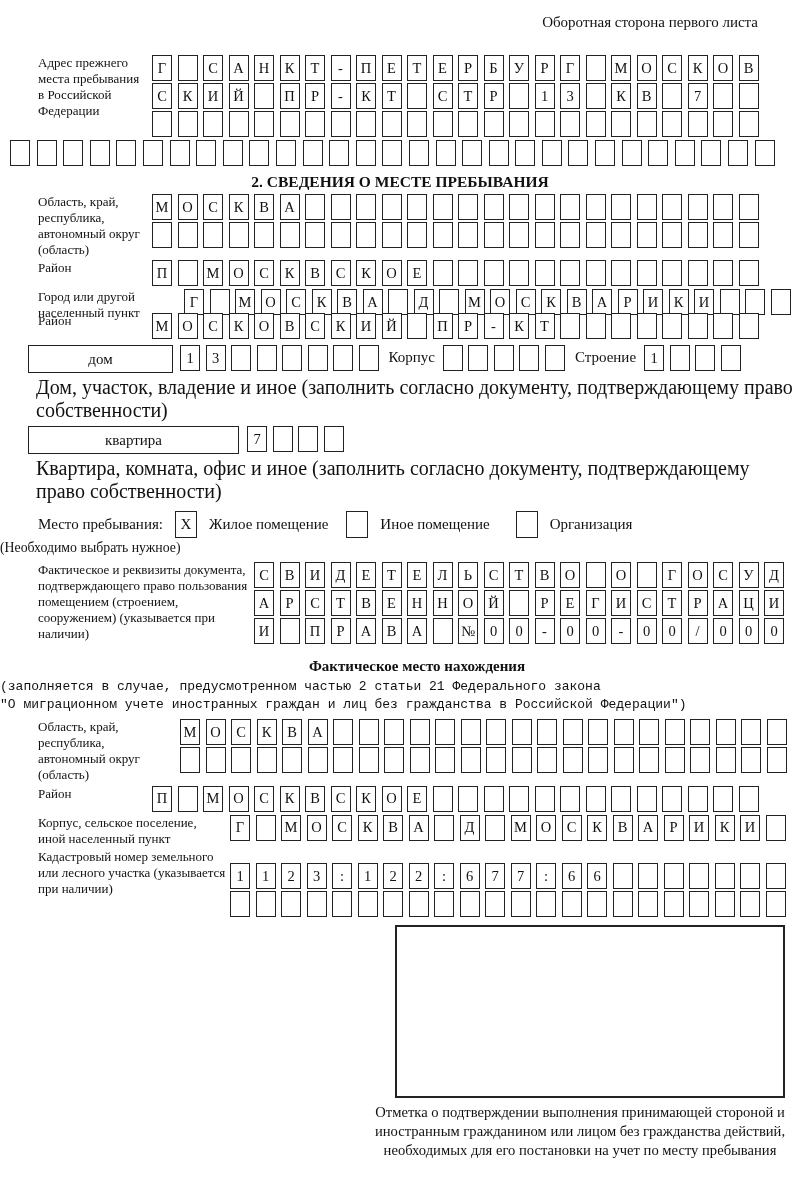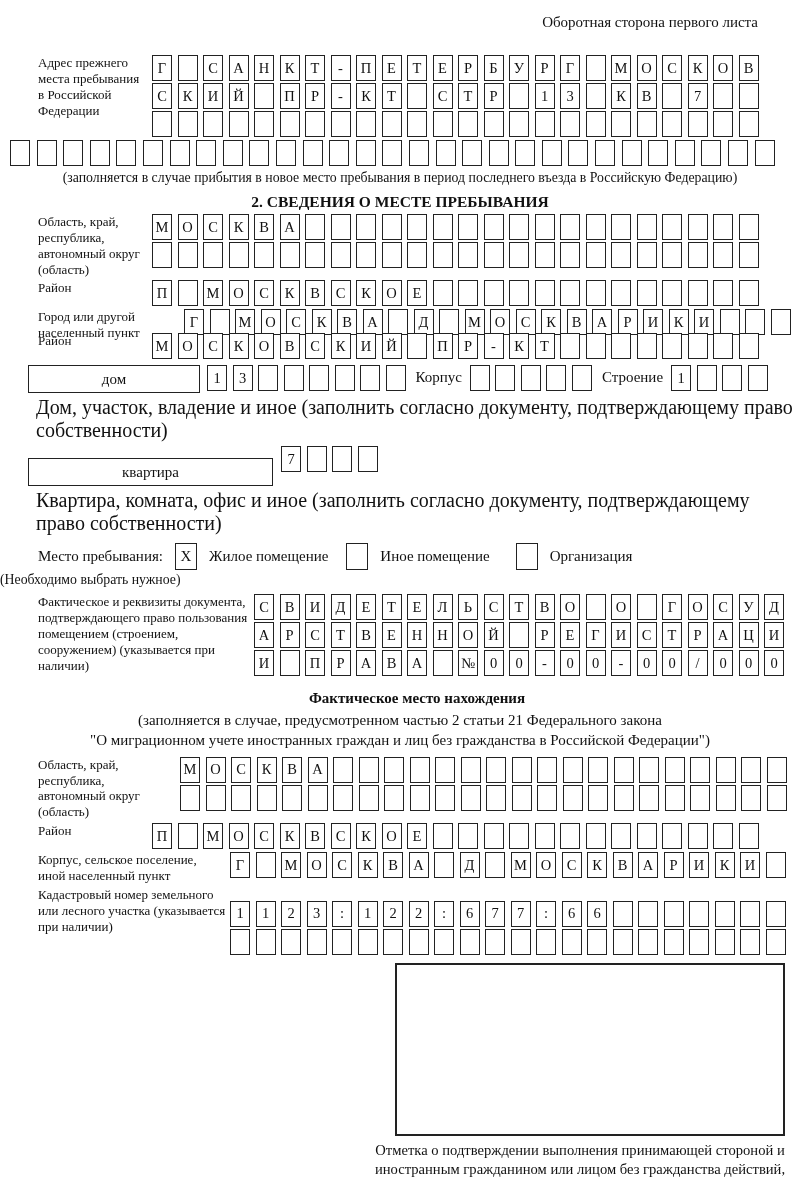--- a/index.html
+++ b/index.html
@@ -45,37 +45,37 @@
   .ind28{margin-left:28px;}
   .mt3{margin-top:3px;}
   .mt6{margin-top:6px;}
   
   .inline-row{display:flex;align-items:flex-start;margin-left:28px;margin-top:6px;}
   .named-box{
     height:28px;border:1.5px solid #222;box-sizing:border-box;
     display:flex;align-items:center;justify-content:center;
     font-size:15px;
   }
-  .named-box.house{width:172px;margin-right:7px;}
-  .named-box.flat{width:245px;margin-right:8px;margin-top:12px;}
+  .named-box.house{width:145px;margin-right:7px;}
+  .named-box.flat{width:211px;margin-right:8px;}
   .inline-label{font-size:15px;padding:4px 8px 0 10px;white-space:nowrap;}
   .caption{
     font-size:20px;margin:3px 0 4px 36px;
   }
   
   .stay-row{display:flex;align-items:center;margin-left:38px;margin-top:8px;font-size:15px;}
   .stay-label{margin-right:12px;}
   .checkbox{
     width:22px;height:27px;border:1.5px solid #222;box-sizing:border-box;
     display:inline-flex;align-items:center;justify-content:center;
     font-size:15px;flex:0 0 22px;
   }
   .opt-label{margin:0 18px 0 12px;}
   .stay-note{text-align:left;font-size:13.8px;margin:2px 40px 4px 0;}
-  .law-note{text-align:center;font-size:15px;margin-top:3px;line-height:1.35;}
+  .law-note{text-align:left;font-size:13px;margin-top:3px;line-height:1.35;font-family:Liberation Mono, monospace;}
   
   .stamp-box{
     margin:8px 0 0 395px;width:390px;height:173px;
     border:2px solid #222;box-sizing:border-box;
   }
   .stamp-caption{
     margin:5px 0 0 350px;width:460px;
     text-align:center;font-size:14.6px;line-height:1.3;
   }
 </style>
@@ -193,21 +193,20 @@
       <span class="cell"></span>
       <span class="cell"></span>
       <span class="cell"></span>
       <span class="cell"></span>
       <span class="cell"></span>
       <span class="cell"></span>
       <span class="cell"></span>
       <span class="cell"></span>
       <span class="cell"></span>
     </div>
-  <div class="note">(заполняется в случае прибытия в новое место пребывания в период последнего въезда в Российскую Федерацию)</div>
 
   <div class="section-title">2. СВЕДЕНИЯ О МЕСТЕ ПРЕБЫВАНИЯ</div>
 
   <div class="frow mt3">
     <div class="label">Область, край, республика, автономный округ (область)</div>
     <div class="rows">
       <div class="cells">
           <span class="cell">М</span>
           <span class="cell">О</span>
           <span class="cell">С</span>

